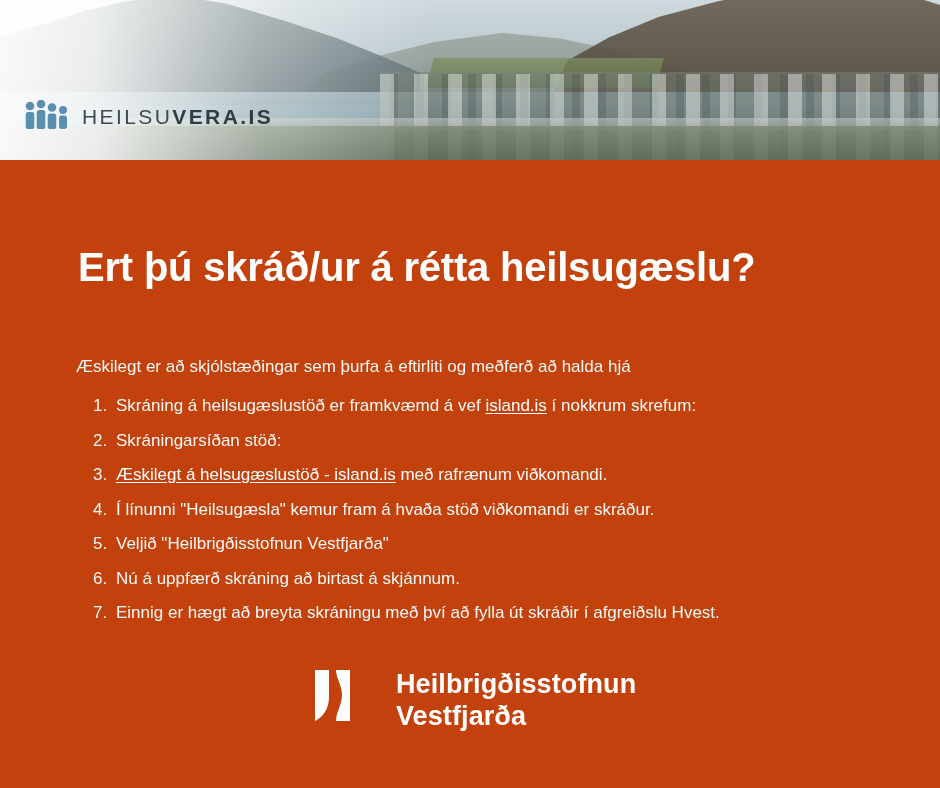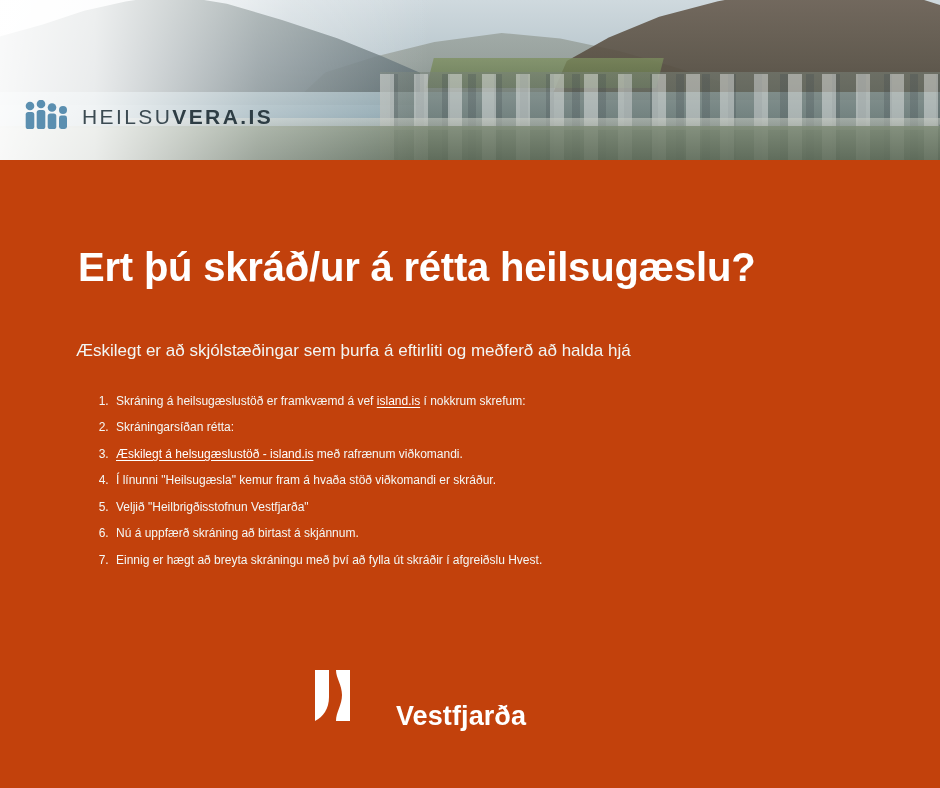--- a/index.html
+++ b/index.html
@@ -159,38 +159,38 @@
     font-size: 40px;
     font-weight: 700;
     letter-spacing: -0.2px;
     color: #ffffff;
     line-height: 1.1;
   }
 
   .intro {
     position: absolute;
     left: 76px;
-    top: 138px;
+    top: 154px;
     width: 720px;
     font-size: 17px;
     line-height: 1.75;
     color: #f2f6f4;
     font-weight: 400;
     margin-top: 38px;
   }
 
   .steps {
     position: absolute;
     left: 76px;
     top: 232px;
     width: 800px;
     margin: 0;
     padding: 0 0 0 36px;
     list-style: decimal;
-    font-size: 12px;
+    font-size: 17px;
     line-height: 1.62;
     color: #f4f8f6;
   }
   .steps li {
     margin-bottom: 7px;
     padding-left: 4px;
   }
   .steps li::marker {
     color: #f4f8f6;
   }
@@ -260,39 +260,39 @@
   <div class="main-panel">
 
     <h1 class="headline">Ert þú skráð/ur á rétta heilsugæslu?</h1>
 
     <p class="intro">
       <span>Æskilegt er að skjólstæðingar sem þurfa á eftirliti og meðferð að halda hjá</span><br>
     </p>
 
     <ol class="steps">
       <li><span>Skráning á heilsugæslustöð er framkvæmd á vef </span><span class="u-link">island.is</span><span> í nokkrum skrefum:</span></li>
-      <li><span>Skráningarsíðan rétta:</span></li>
+      <li><span>Skráningarsíðan stöð:</span></li>
       <li><span class="u-link">Æskilegt á helsugæslustöð - island.is</span><span> með rafrænum viðkomandi.</span></li>
       <li><span>Í línunni "Heilsugæsla" kemur fram á hvaða stöð viðkomandi er skráður.</span></li>
       <li><span> Veljið "Heilbrigðisstofnun Vestfjarða"</span></li>
       <li><span>Nú á uppfærð skráning að birtast á skjánnum.</span></li>
       <li><span>Einnig er hægt að breyta skráningu með því að fylla út skráðir í afgreiðslu Hvest.</span></li>
     </ol>
 
     <div class="hvest-logo">
       <span class="hvest-mark">
         <svg width="66" height="62" viewBox="0 0 66 62" xmlns="http://www.w3.org/2000/svg">
           <g fill="#ffffff">
             <path d="M3 2 h14 c0,0 0,18 0,27 c0,12 -6,20 -14,24 z"></path>
             <path d="M24 2 h14 v51 h-14 c0,-9 6,-16 6,-26 c0,-10 -6,-17 -6,-25 z"></path>
             <path d="M45 2 h14 v51 h-14 z" opacity="0"></path>
             <path d="M41 8 c8,6 12,14 12,22 c0,10 -5,18 -12,23 v-45 z" opacity="0"></path>
           </g>
         </svg>
       </span>
       <span class="hvest-text">
-        <br>
+        <span>Heilbrigðisstofnun</span><br>
         <span>Vestfjarða</span>
       </span>
     </div>
 
   </div>
 </div>
 
 </body></html>

